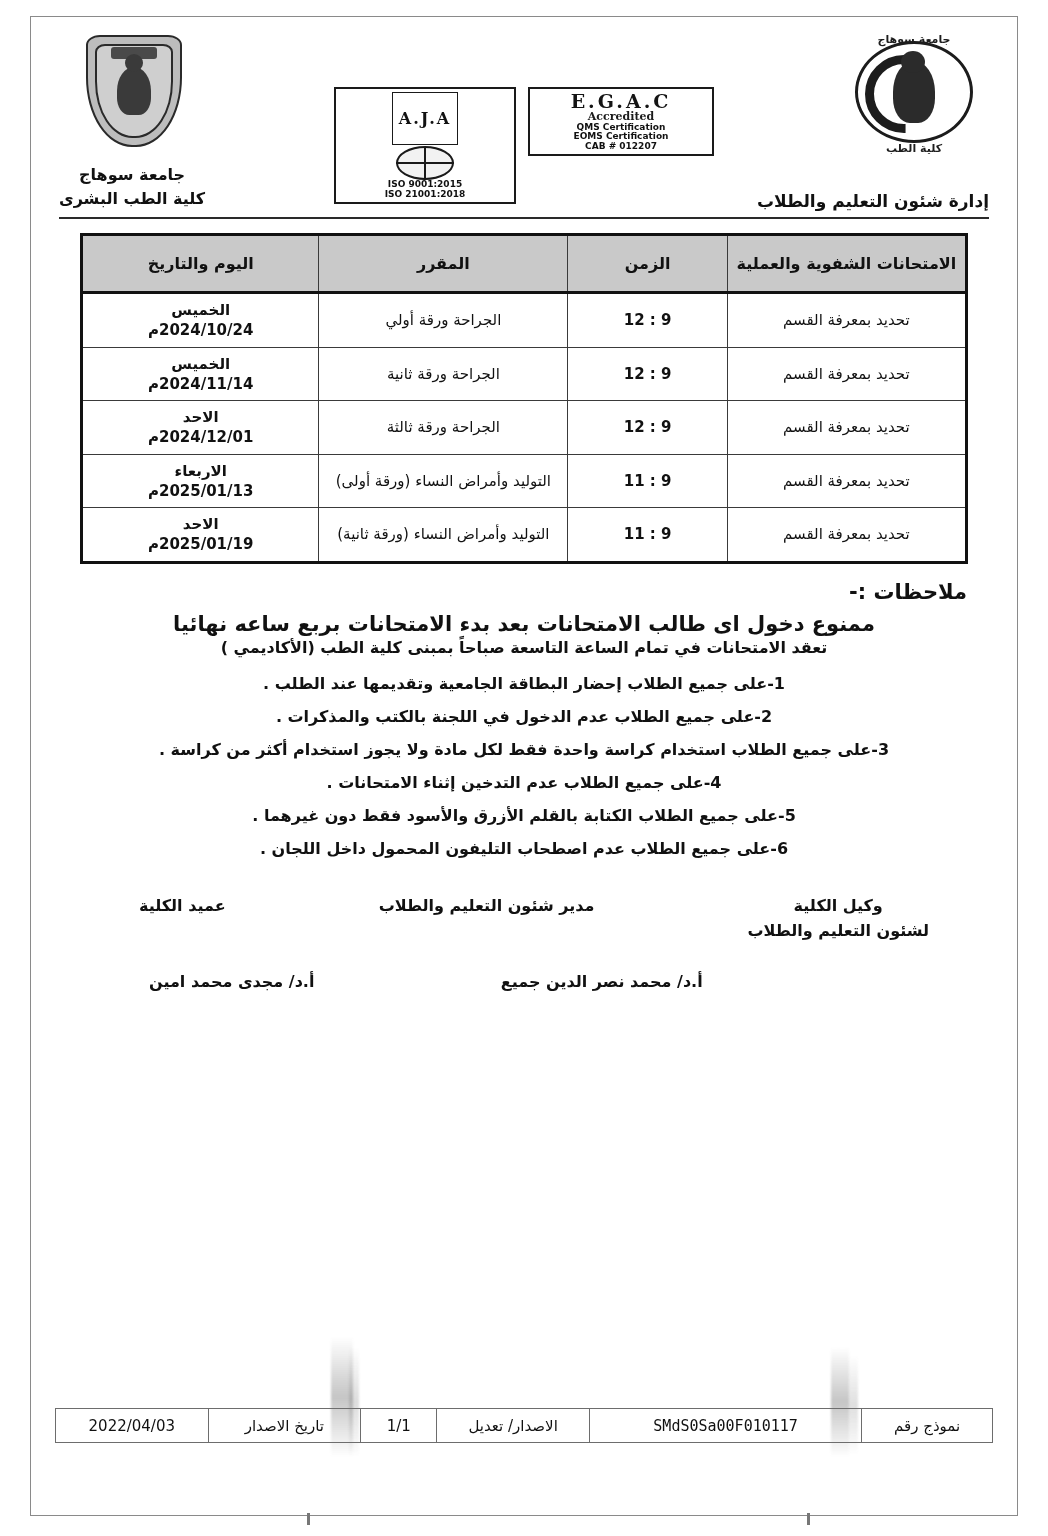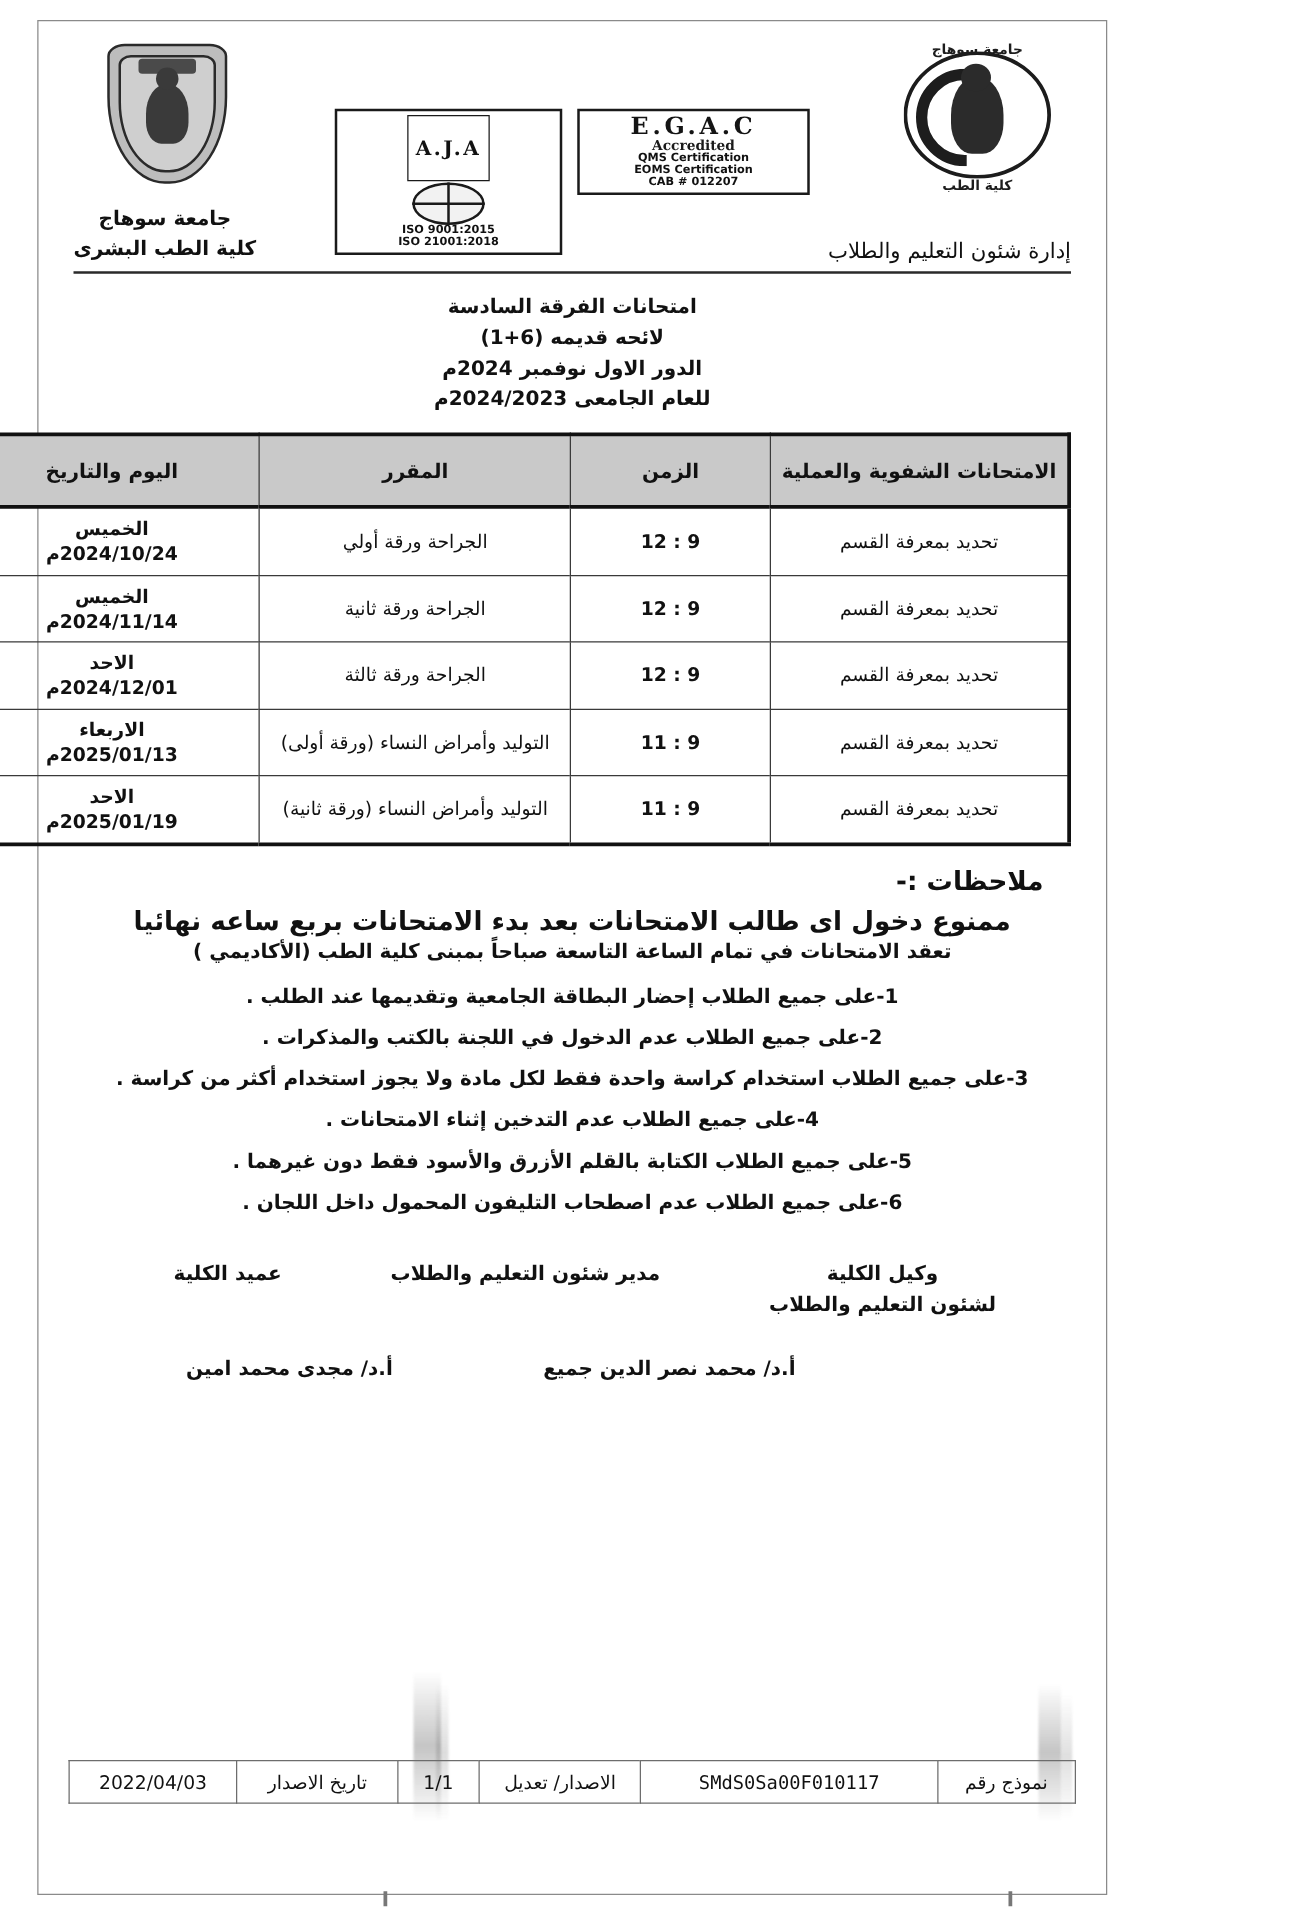--- a/index.html
+++ b/index.html
@@ -11,21 +11,21 @@
     font-family: "DejaVu Sans", "Liberation Sans", sans-serif;
     color: #111;
     position: relative;
     overflow: hidden;
   }
 
   
   .sheet {
     position: absolute;
     left: 30px; top: 16px;
-    width: 856px; height: 1500px;
+    width: 988px; height: 1500px;
     border: 1px solid #8a8a8a;
     background: #fff;
   }
 
   .inner {
     position: absolute;
     left: 0; top: 0; right: 0; bottom: 0;
     padding: 18px 28px 0 28px;
   }
 
@@ -159,21 +159,21 @@
   }
   .aja-word {
     font-family:"DejaVu Serif","Liberation Serif",serif;
     font-weight:bold; font-size:16px; letter-spacing:2px;
     border:1px solid #1a1a1a; display:inline-block; padding:16px 6px;
   }
 
   .dept-line {
     margin-top: 2px;
     font-size: 17px;
-    font-weight: normal;
+    font-weight: bold;
     text-align: right;
   }
 
   .hr-head {
     border-top: 2px solid #2a2a2a;
     margin: 6px 0 14px 0;
   }
 
   
   .title-block {
@@ -338,26 +338,20 @@
     <div style="display:flex; justify-content:space-between; align-items:flex-end; margin-top:-28px;">
       <div class="dept-line">إدارة شئون التعليم والطلاب</div>
       <div class="uni-text">
         <div>جامعة سوهاج</div>
         <div>كلية الطب البشرى</div>
       </div>
     </div>
 
     <div class="hr-head"></div>
 
-    <div class="title-block">
-      <div>امتحانات الفرقة السادسة</div>
-      <div>لائحه قديمه (6+1)</div>
-      <div>الدور الاول نوفمبر 2024م</div>
-      <div>للعام الجامعى 2024/2023م</div>
-    </div>
 
     <table class="exams">
       <thead>
         <tr>
           <th class="col-oral">الامتحانات الشفوية والعملية</th>
           <th class="col-time">الزمن</th>
           <th class="col-course">المقرر</th>
           <th class="col-date">اليوم  والتاريخ</th>
         </tr>
       </thead>

